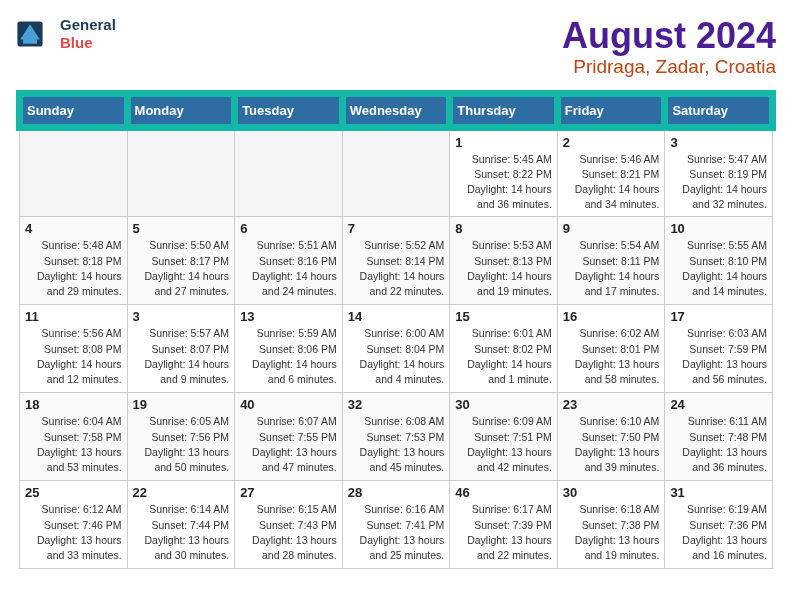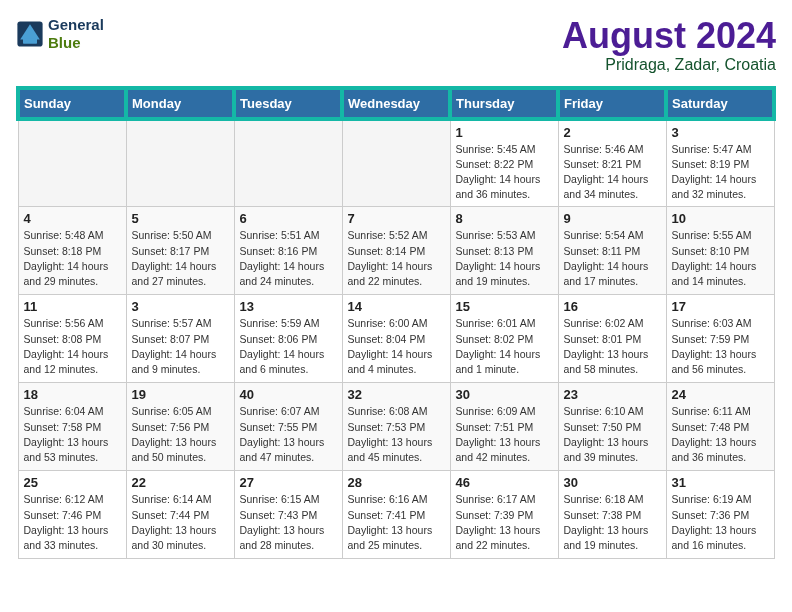--- a/index.html
+++ b/index.html
@@ -12,52 +12,52 @@
     }
     .header-area {
       display: flex;
       align-items: flex-start;
       justify-content: space-between;
       margin-bottom: 12px;
     }
     .logo {
       display: flex;
       align-items: center;
-      gap: 4px;
+      gap: 16px;
     }
     .logo-icon {
       width: 28px;
       height: 28px;
     }
     .title-area {
       text-align: right;
     }
     .main-title {
       font-size: 36px;
       font-weight: bold;
       color: #4c1d95;
       line-height: 1.1;
     }
     .subtitle {
-      font-size: 16px;
-      color: #14532d;
+      font-size: 19px;
+      color: #c2410c;
     }
     table {
       width: 100%;
       border-collapse: collapse;
       font-size: 11px;
     }
     thead tr th {
       background-color: #2e6da4;
       color: #fff;
       padding: 6px 4px;
       text-align: left;
       font-size: 13px;
       font-weight: bold;
-      border: 4px solid #14b8a6;
+      border: 7px solid #14b8a6;
     }
     tbody tr td {
       border: 1px solid #ccc;
       padding: 4px 5px;
       vertical-align: top;
       min-height: 80px;
       background: #fff;
       width: 14.28%;
     }
     tbody tr td.empty {
@@ -70,38 +70,39 @@
       font-size: 13px;
       font-weight: bold;
       color: #222;
       display: block;
       margin-bottom: 2px;
     }
     .day-info {
       color: #333;
       font-size: 10.5px;
       line-height: 1.45;
+      text-align: right;
     }
     tbody tr td {
       height: 88px;
     }
   </style>
 </head>
 <body>
 
 <div class="header-area">
   <div class="logo">
     <svg class="logo-icon" viewBox="0 0 40 40">
       <rect x="2" y="2" width="36" height="36" rx="4" fill="#1a3a5c"></rect>
       <polygon points="20,6 34,28 6,28" fill="#4a9fd4"></polygon>
       <rect x="10" y="26" width="20" height="8" fill="#4a9fd4" rx="1"></rect>
     </svg>
     <div>
       <div style="font-size:15px;font-weight:bold;color:#1a3a5c;line-height:1.2;">
-        <span>General</span><br><span style="color:#4d7c0f;margin-top:16px;">Blue</span>
+        <span>General</span><br><span style="color:#ef4444;margin-top:16px;">Blue</span>
       </div>
     </div>
   </div>
   <div class="title-area">
     <div class="main-title">August 2024</div>
     <div class="subtitle">Pridraga, Zadar, Croatia</div>
   </div>
 </div>
 
 <table>

